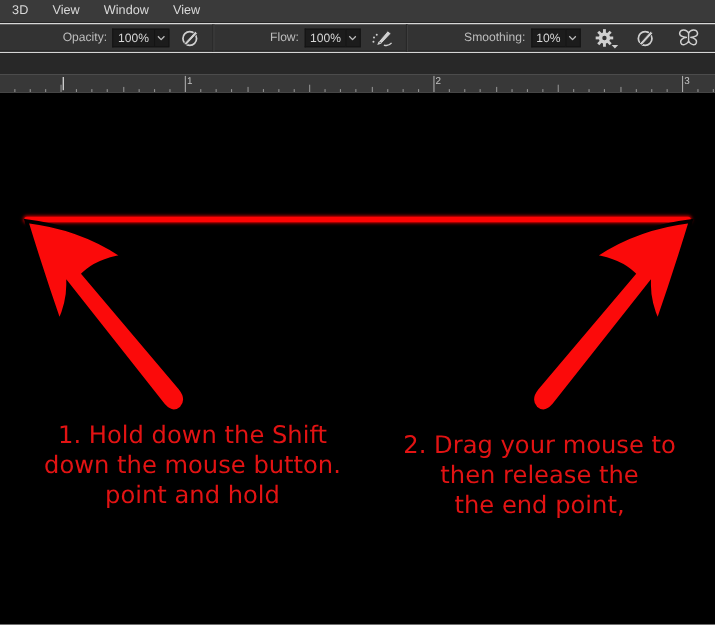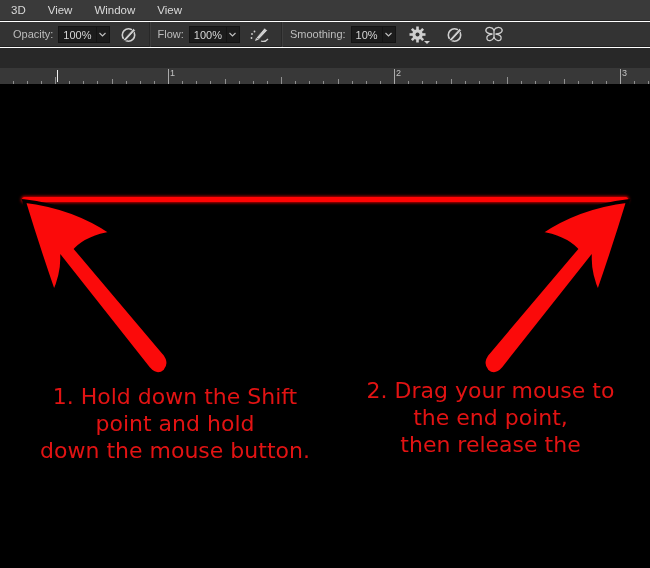--- a/index.html
+++ b/index.html
@@ -16,21 +16,21 @@
     display:flex; align-items:center; padding-left:11px; gap:22px;
   }
   .menubar span { color:#d9d9d9; font-size:11.5px; cursor:default; }
 
   
   .optionsbar {
     position:absolute; left:0; top:22px; width:650px; height:25px;
     background:#333333; border-bottom:1px solid #222222;
     display:flex; align-items:center; padding-left:13px;
   }
-  .opt-label { color:#bdbdbd; font-size:11px; margin-right:5px; }
+  .opt-label { color:#bdbdbd; font-size:11px; margin-right:5px;margin-left:44px; }
   .fieldwrap { display:flex; align-items:stretch; height:17px; }
   .field {
     background:#1c1c1c; border:1px solid #141414; border-right:none;
     color:#d6d6d6; font-size:11px; min-width:33px; padding:1px 4px 0 4px;
     display:flex; align-items:center; justify-content:flex-start;
   }
   .chev-btn {
     background:#1c1c1c; border:1px solid #141414; width:14px;
     display:flex; align-items:center; justify-content:center;
   }
@@ -72,21 +72,21 @@
 
   .arrow-svg { position:absolute; width:160px; height:190px; }
   .arrow-left  { left:16px;  top:111px; }
   .arrow-right { left:476px; top:111px; transform:scaleX(-1); }
 
   .instr {
     position:absolute; text-align:center; color:#e21313;
     font-family:"DejaVu Sans", sans-serif; font-size:22px; line-height:27px;
   }
   .instr-1 { left:15px;  top:299px; width:320px; }
-  .instr-2 { left:338px; top:293px; width:305px; }
+  .instr-2 { left:338px; top:308px; width:305px; }
 </style>
 </head>
 <body>
 
 <div class="screen">
 
   <div class="menubar">
     <span>3D</span>
     <span>View</span>
     <span>Window</span>
@@ -242,24 +242,24 @@
     <svg class="arrow-svg arrow-left" viewBox="0 0 160 190">
       <path d="M8,6 Q58,12 96,38 Q72,42 60,54 L148,158 Q156,168 149,176 Q141,183 133,174 L46,64 Q46,80 38,98 Q22,52 8,6 Z" fill="#fb0a0a" stroke="#000000" stroke-width="3.5" stroke-miterlimit="14"></path>
     </svg>
 
     <svg class="arrow-svg arrow-right" viewBox="0 0 160 190">
       <path d="M8,6 Q58,12 96,38 Q72,42 60,54 L148,158 Q156,168 149,176 Q141,183 133,174 L46,64 Q46,80 38,98 Q22,52 8,6 Z" fill="#fb0a0a" stroke="#000000" stroke-width="3.5" stroke-miterlimit="14"></path>
     </svg>
 
     <div class="instr instr-1">
       <div>1. Hold down the Shift</div>
+      <div>down the mouse button.</div>
       <div>point and hold</div>
-      <div>down the mouse button.</div>
     </div>
 
     <div class="instr instr-2">
       <div>2. Drag your mouse to</div>
+      <div>then release the</div>
       <div>the end point,</div>
-      <div>then release the</div>
     </div>
 
   </div>
 </div>
 
 </body></html>

